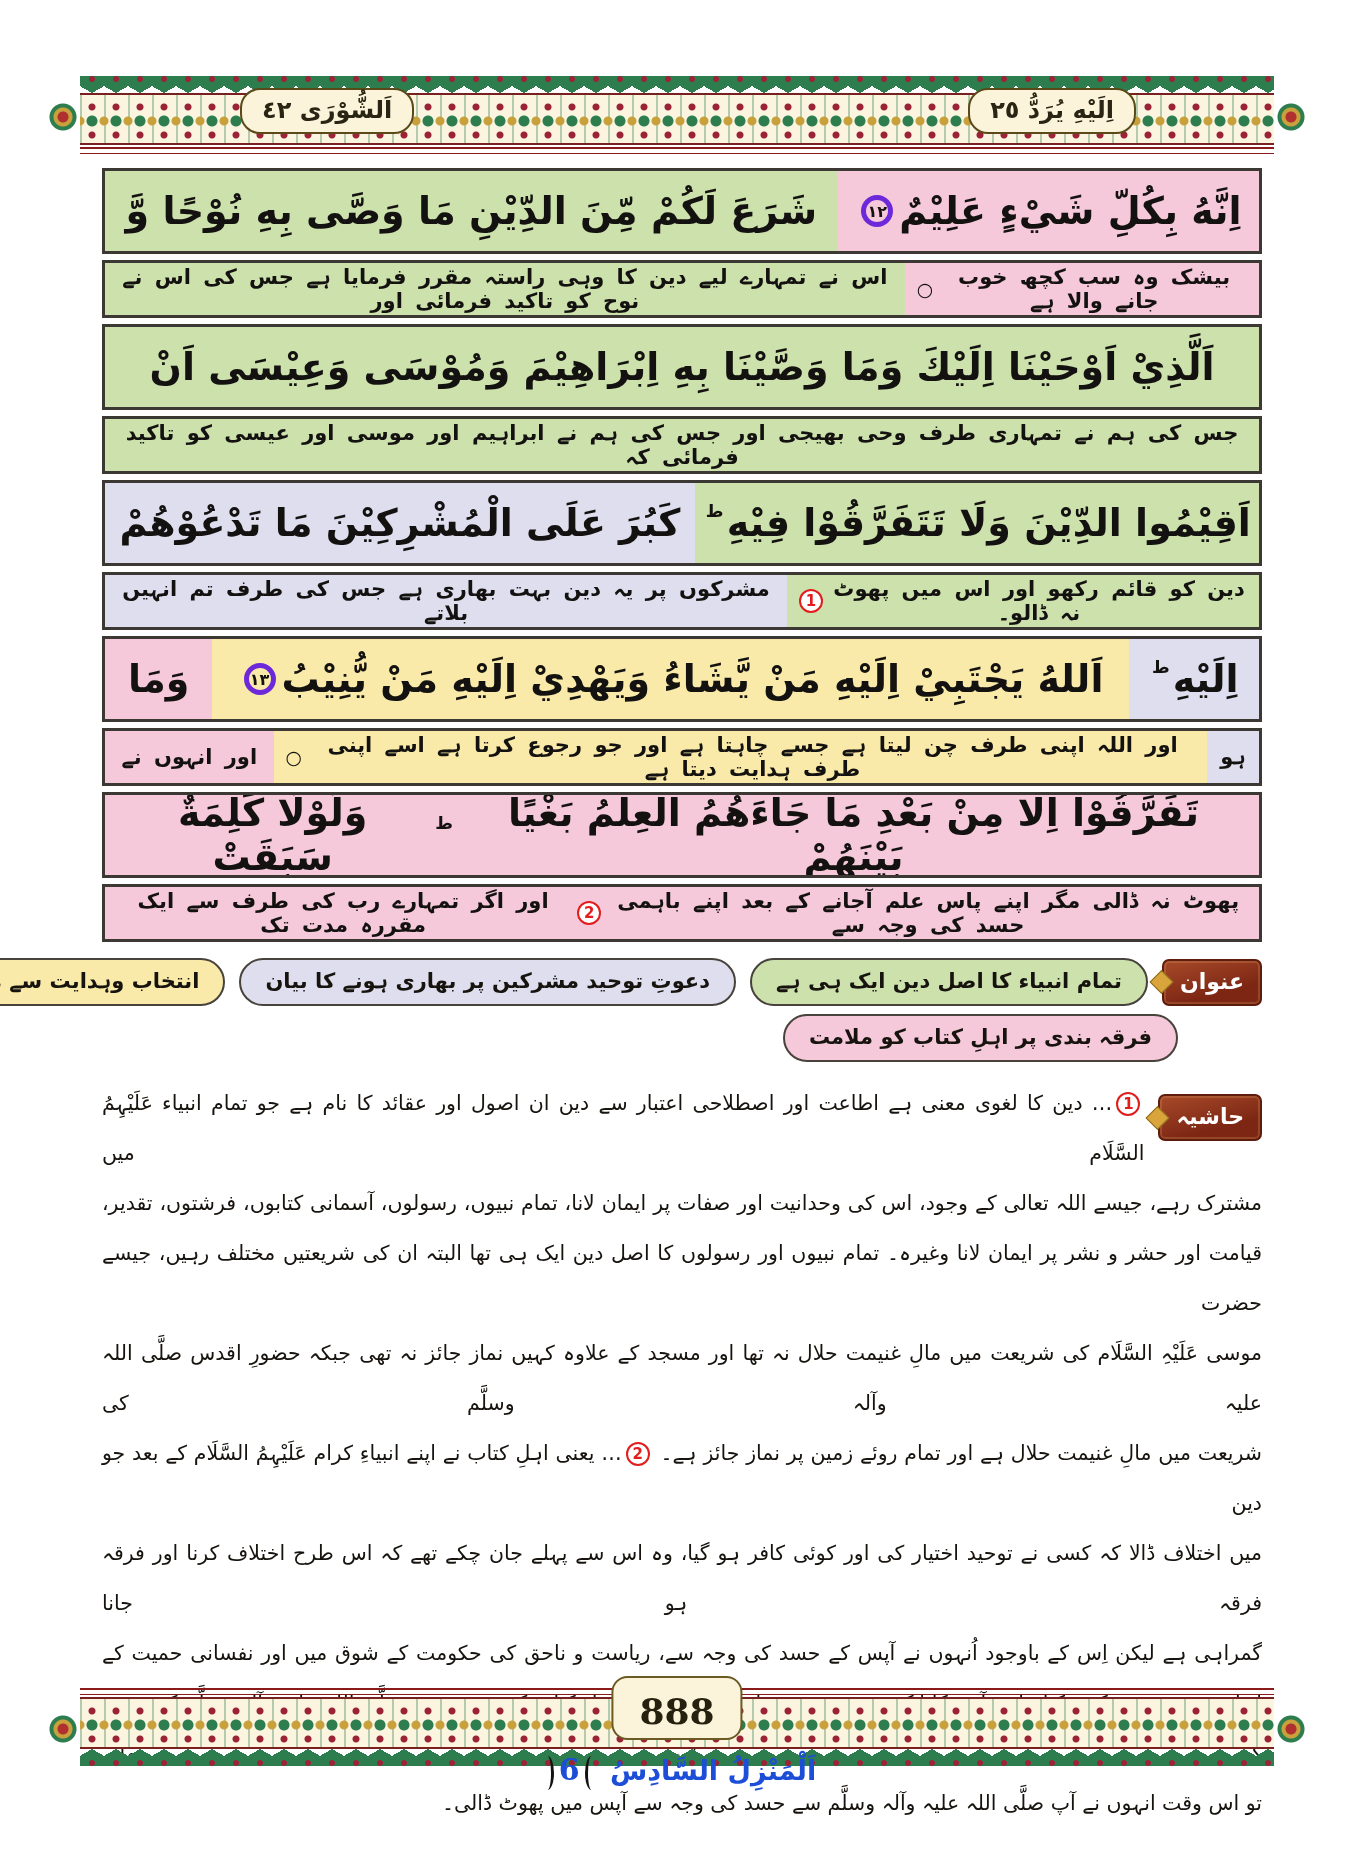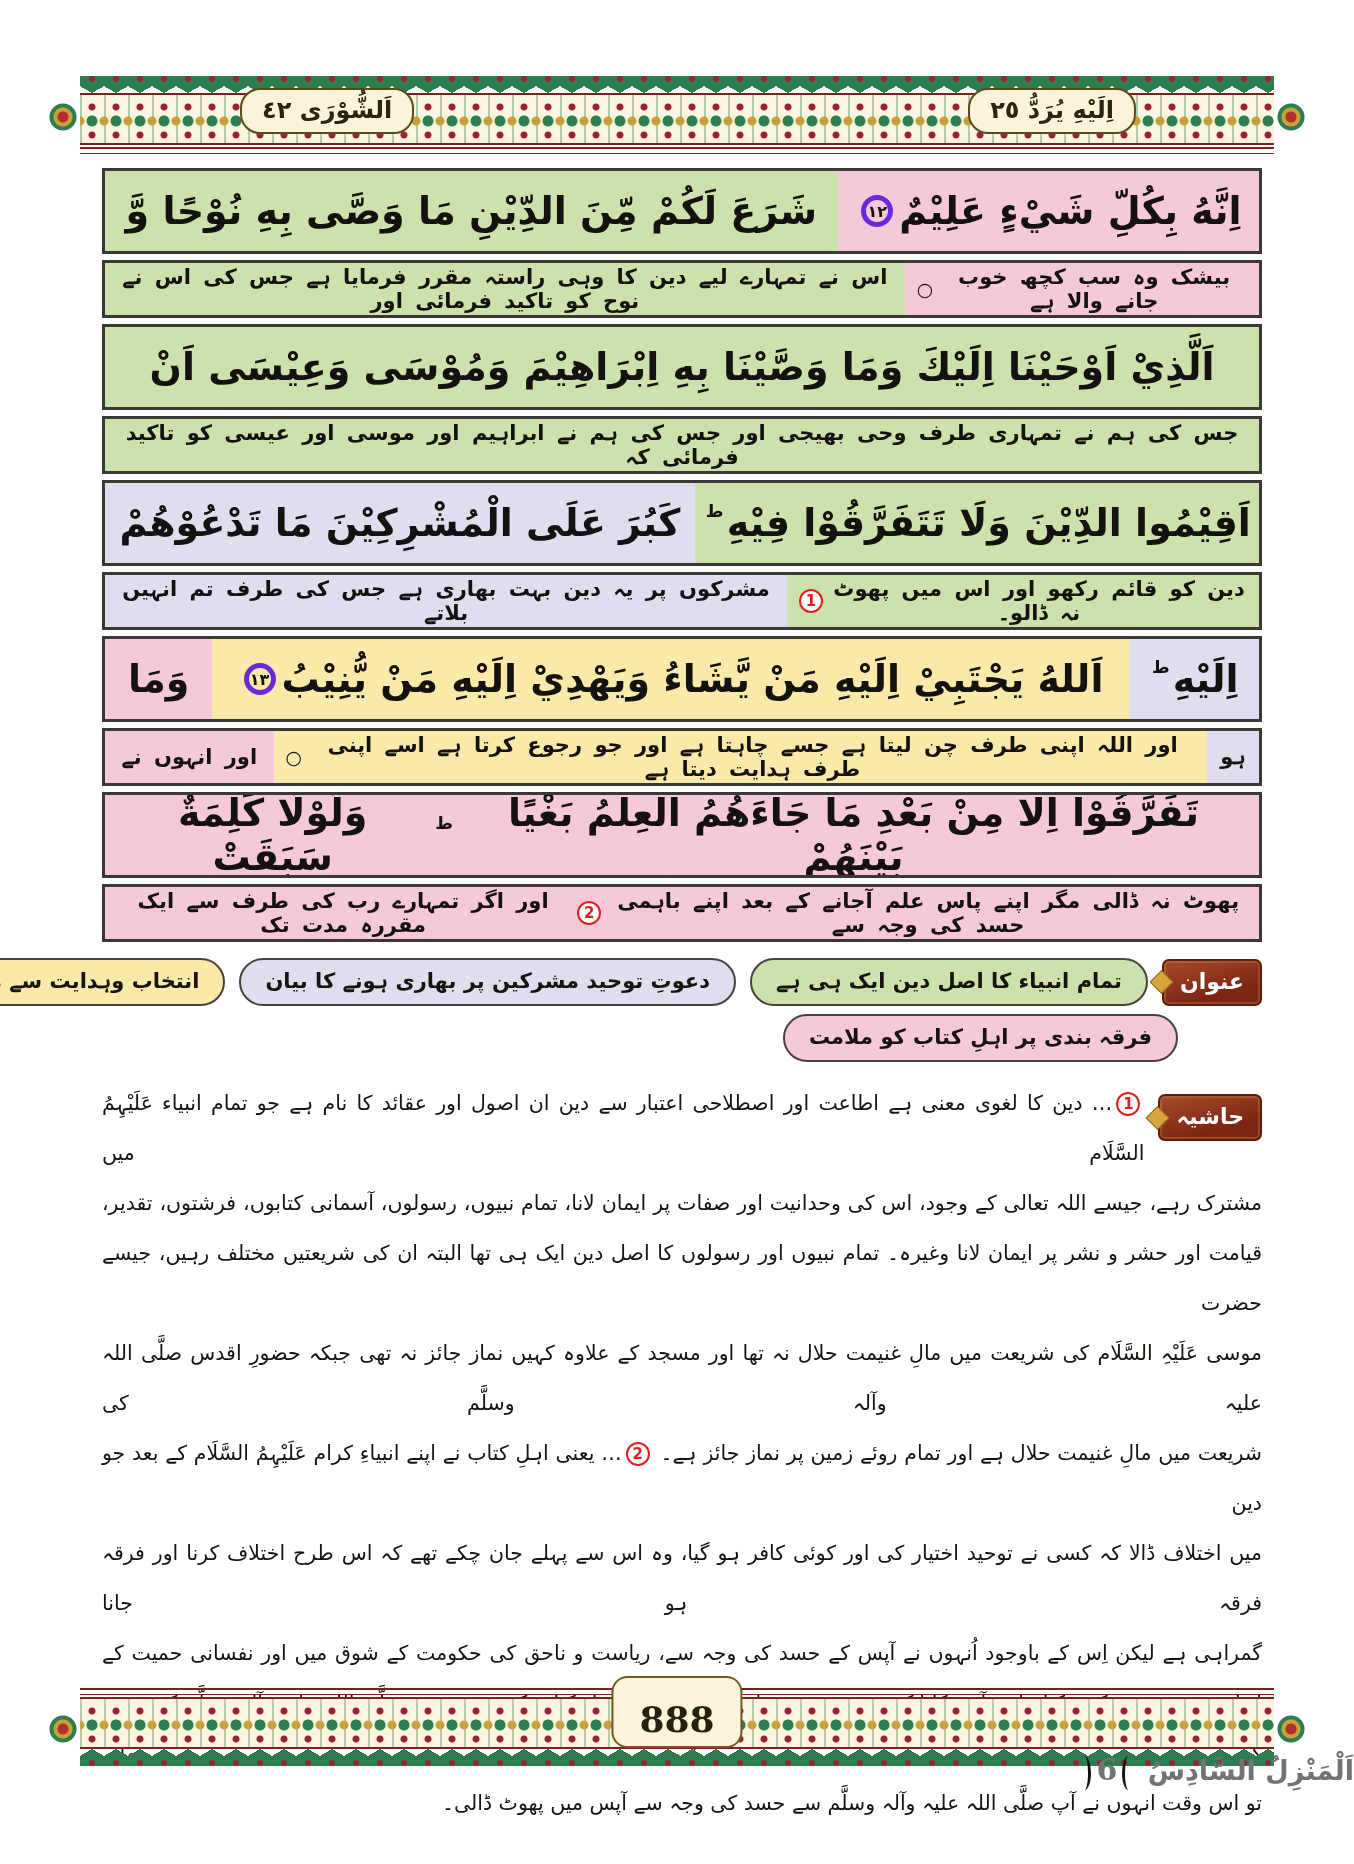--- a/index.html
+++ b/index.html
@@ -68,23 +68,23 @@
     color:#17130e; white-space:nowrap; }
 
   
   .hashiya { margin-top:16px; direction:rtl; color:#17130e; }
   .hashiya .label-box { float:right; margin-left:14px; margin-top:16px; }
   .fline { text-align:justify; text-align-last:justify; font-size:20.5px; font-weight:500; line-height:50px; }
   .fline.last { text-align-last:right; }
 
   
   .page-number-cartouche { position:absolute; left:50%; top:-12px; transform:translateX(-50%);
-    background:#fbf4da; border:2px solid #6b5b22; border-radius:16px; padding:20px 26px 6px; z-index:3;
+    background:#fbf4da; border:2px solid #6b5b22; border-radius:16px; padding:12px 26px 6px; z-index:3;
     font-family:"DejaVu Serif", serif; font-size:36px; font-weight:bold; color:#26200f; }
-  .manzil { position:absolute; top:1752px; left:0; right:0; text-align:right; font-size:27px; font-weight:bold; color:#737373; }
+  .manzil { position:absolute; top:1752px; left:0; right:0; text-align:center; font-size:27px; font-weight:bold; color:#1d4ed8; }
   .manzil .num { font-family:"DejaVu Serif", serif; font-size:30px; margin:0 2px; }
   .brk { display:inline-block; width:13px; height:34px; vertical-align:middle; margin:0 3px; }
   .brk.open  { border-left:3px solid #141210; border-radius:60% 0 0 60%; }
   .brk.close { border-right:3px solid #141210; border-radius:0 60% 60% 0; }
 </style>
 </head>
 <body>
 
 <div class="page">
 

